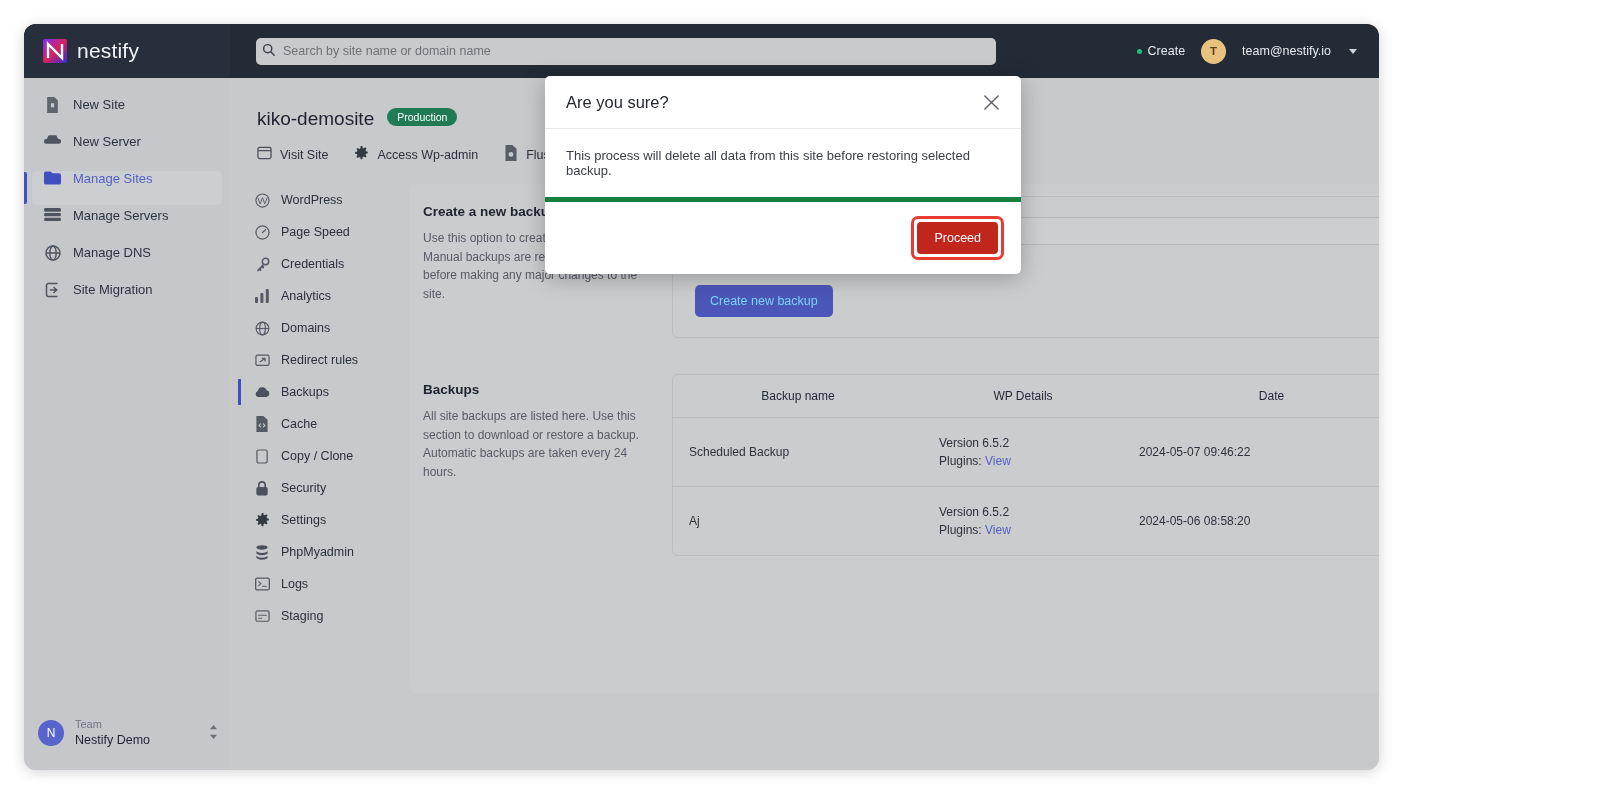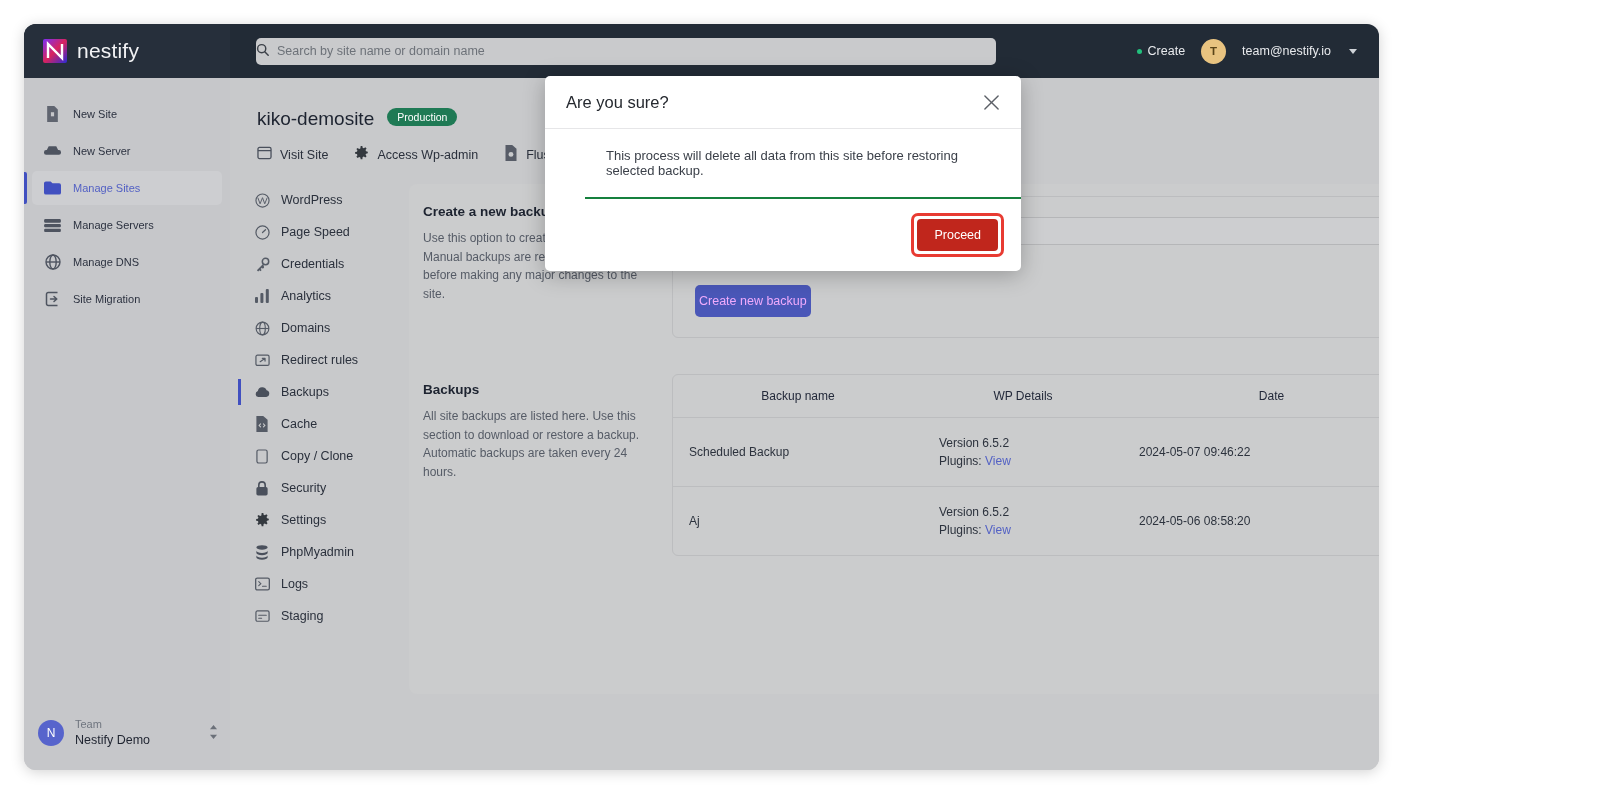--- a/index.html
+++ b/index.html
@@ -35,21 +35,21 @@
   .logo-mark { width: 26px; height: 26px; position: relative; }
   .brand-text {
     color: #f2f3f5; font-size: 21px; letter-spacing: .2px; font-weight: 400;
   }
   .search-wrap { flex: 0 0 auto; margin-left: 26px; }
   .search-box {
     width: 740px; height: 27px;
     background: #c9cacc;
     border-radius: 5px;
     display: flex; align-items: center;
-    padding: 0 0; gap: 8px;
+    padding: 0 6px; gap: 8px;
   }
   .search-box svg { flex: 0 0 auto; }
   .search-input {
     border: 0; background: transparent; outline: none;
     font-family: "Liberation Sans", sans-serif;
     font-size: 12.5px; color: #4a4f57; width: 100%;
   }
   .search-input::placeholder { color: #6d7279; }
   .topbar-right {
     margin-left: auto; display: flex; align-items: center;
@@ -77,23 +77,23 @@
   
   .sidebar {
     position: absolute; left: 0; top: 54px;
     width: 206px; height: 692px;
     background: #c6c7ca;
     display: flex; flex-direction: column;
   }
   .side-nav { padding-top: 16px; }
   .side-item {
     height: 34px; margin: 3px 8px;
-    display: flex; align-items: center; gap: 12px;
+    display: flex; gap: 12px;
     padding-left: 12px; border-radius: 5px;
-    color: #2c3240; font-size: 11px; cursor: pointer;
+    color: #2c3240; font-size: 13px; cursor: pointer;
     position: relative;
   }
   .side-item .ico { width: 17px; display: flex; justify-content: center; flex: 0 0 17px; }
   .side-item.active {
     background: #cdced1; color: #5361c4; font-weight: 400;
   }
   .side-item.active::before {
     content: ""; position: absolute; left: -8px; top: 1px;
     width: 3px; height: 32px; background: #4150c0; border-radius: 0 2px 2px 0;
   }
@@ -160,23 +160,23 @@
     flex: 1; border: 1px solid #bcbdbf; border-radius: 6px;
     background: #cbcccd; padding: 20px 22px;
   }
   .field-input {
     width: 100%; height: 28px;
     background: #cdced0; border: 1px solid #b5b6b8; border-radius: 4px;
   }
   .hint { font-size: 11.5px; color: #5a5f69; margin-top: 10px; }
   .btn-primary {
     margin-top: 18px;
-    background: #4a57b8; color: #f0abfc; border: 0;
+    background: #4a57b8; color: #7dd3fc; border: 0;
     font-family: "Liberation Sans", sans-serif;
-    font-size: 12.5px; padding: 9px 4px; border-radius: 5px; cursor: pointer;
+    font-size: 12.5px; padding: 9px 15px; border-radius: 5px; cursor: pointer;
   }
 
   .section2 { margin-top: 36px; }
   .table-card {
     flex: 1; border: 1px solid #bcbdbf; border-radius: 6px;
     background: #cbcccd; overflow: hidden;
   }
   table { width: 100%; border-collapse: collapse; }
   th {
     text-align: center; font-size: 12px; font-weight: 400; color: #23293a;
@@ -216,22 +216,21 @@
   }
   .modal-head {
     display: flex; align-items: center; justify-content: space-between;
     padding: 17px 21px 16px 21px;
     border-bottom: 1px solid #e6e6e8;
   }
   .modal-title { font-size: 16.5px; color: #25292f; font-weight: 400; }
   .modal-close { cursor: pointer; line-height: 0; }
   .modal-body {
     padding: 19px 21px; font-size: 13px; color: #3b4049;
-    border-bottom: 2px solid #15803d;
-    margin-left: 40px;
+    border-bottom: 5px solid #15803d;
   }
   .modal-foot {
     padding: 14px 17px; display: flex; justify-content: flex-end;
   }
   .proceed-ring {
     border: 3px solid #e83b32; border-radius: 7px; padding: 3px;
     display: inline-block;
   }
   .btn-danger {
     background: #c0261c; color: #fff; border: 0;

